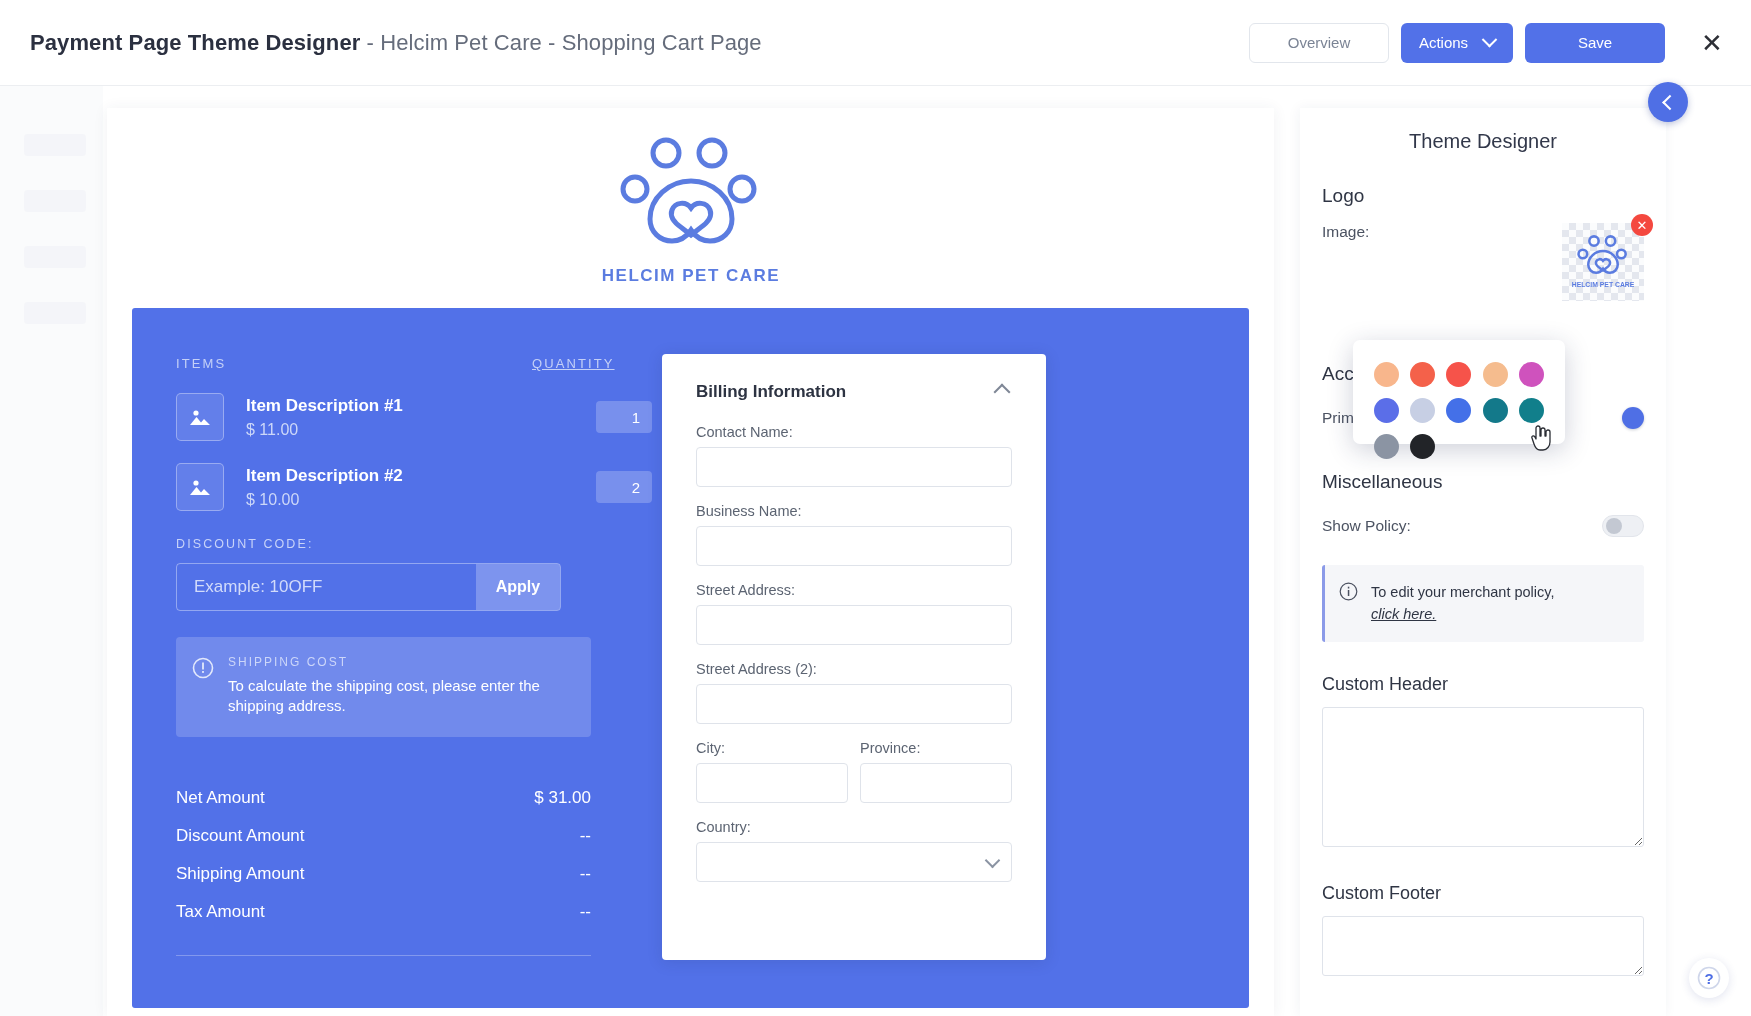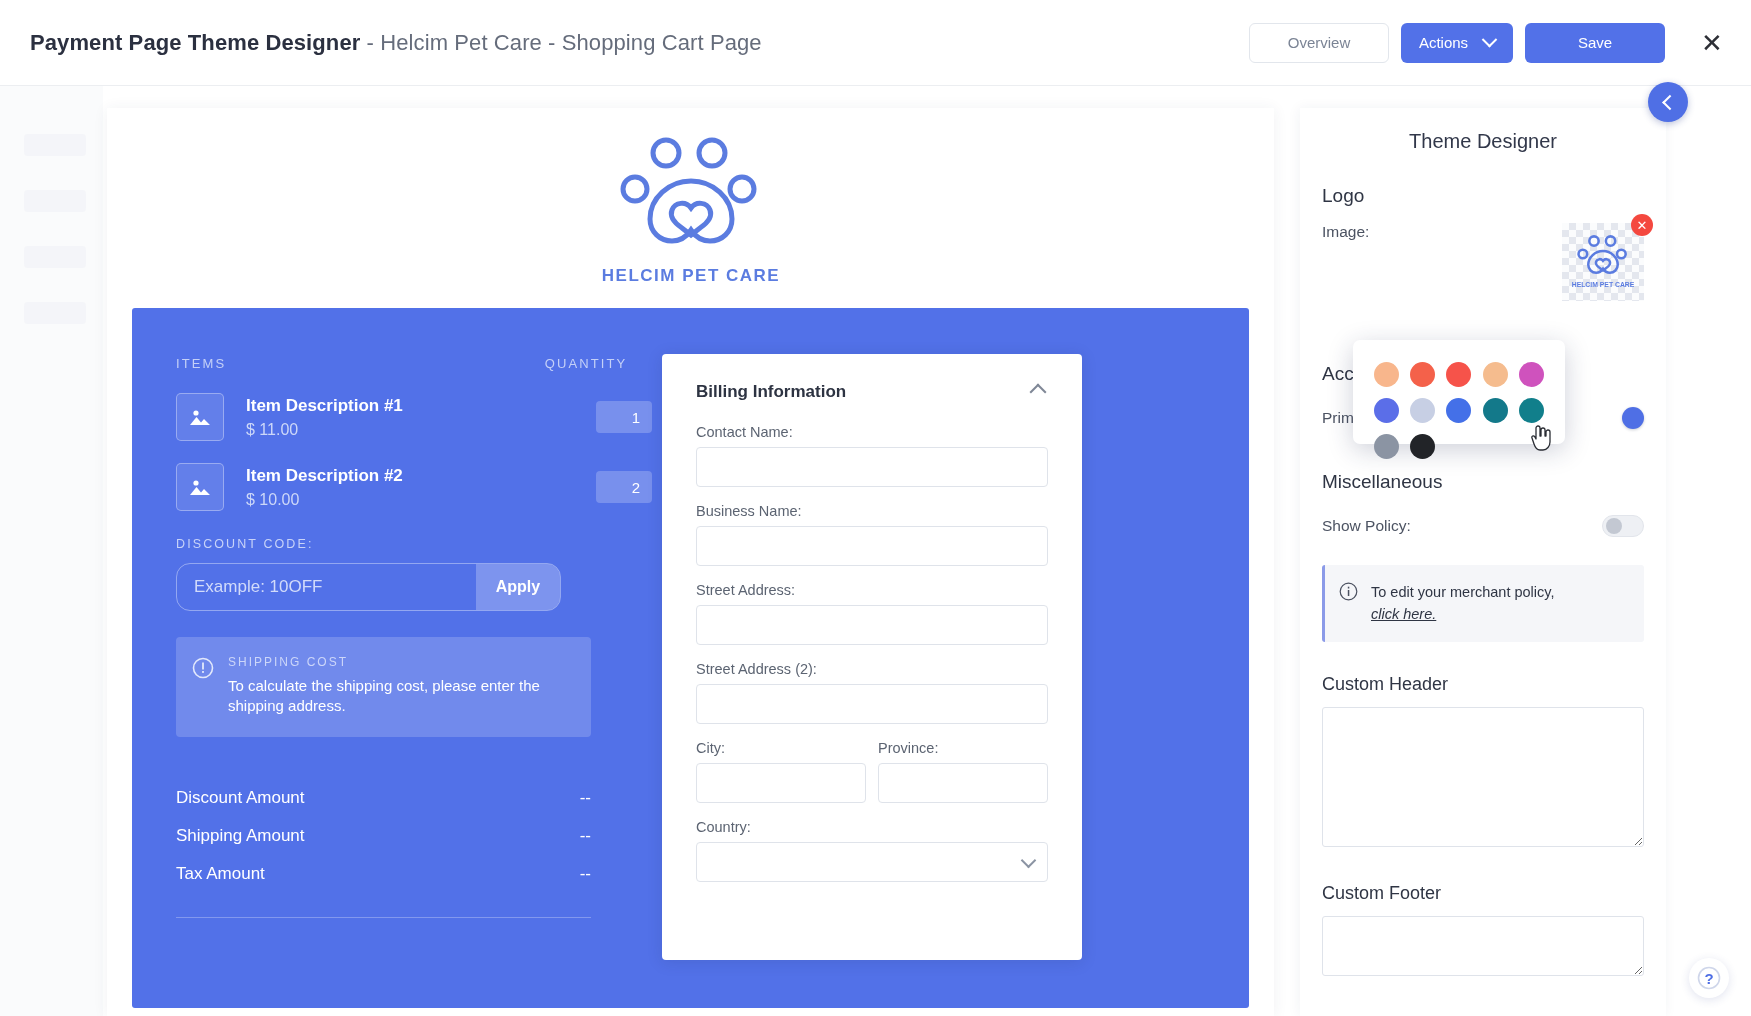--- a/index.html
+++ b/index.html
@@ -85,21 +85,21 @@
     position: relative; background: #5271e8; border-radius: 3px;
     min-height: 700px; padding: 48px 0 8px 0;
   }
 
   .cart-left { width: 520px; padding-left: 44px; }
   .cart-head {
     display: flex; align-items: center; font-size: 13px;
     letter-spacing: 2.1px; color: #c4d0f7; margin-bottom: 22px;
   }
   .cart-head .h-items { flex: 1; }
-  .cart-head .h-qty { width: 120px; text-align: center; padding-right: 12px;}
+  .cart-head .h-qty { width: 120px; text-align: left; padding-right: 12px; text-decoration: underline;}
 
   .item-row { display: flex; align-items: center; margin-bottom: 22px; }
   .item-thumb {
     width: 48px; height: 48px; border-radius: 5px;
     border: 1px solid rgba(255,255,255,.35);
     background: rgba(255,255,255,.10);
     display: flex; align-items: center; justify-content: center;
   }
   .item-info { flex: 1; margin-left: 22px; }
   .item-name { color: #ffffff; font-size: 17px; font-weight: bold; }
@@ -110,21 +110,21 @@
     display: flex; align-items: center; justify-content: flex-end;
     padding-right: 12px;
   }
 
   .discount-label {
     font-size: 12.5px; letter-spacing: 2.1px; color: #c8d3f8;
     margin: 26px 0 12px;
   }
   .discount-box {
     width: 385px; height: 48px; border: 1px solid rgba(255,255,255,.38);
-    border-radius: 14px; display: flex; align-items: center; overflow: hidden;
+    border-radius: 4px; display: flex; align-items: center; overflow: hidden;
   }
   .discount-input {
     flex: 1; background: transparent; border: none; outline: none;
     color: #fff; font-size: 17px; padding-left: 17px;
     font-family: "Liberation Sans", sans-serif;
   }
   .discount-input::placeholder { color: #d2dbfa; }
   .apply-btn {
     width: 84px; height: 100%; background: rgba(255,255,255,.25);
     color: #fff; font-size: 16px; font-weight: bold; border: none;
@@ -146,21 +146,21 @@
   .total-row {
     display: flex; justify-content: space-between; align-items: center;
     color: #fff; font-size: 17px; padding: 9px 0;
   }
   .total-rule {
     width: 415px; height: 1px; background: rgba(255,255,255,.28); margin-top: 24px;
   }
 
   
   .billing {
-    position: absolute; left: 530px; top: 46px; width: 420px;
+    position: absolute; left: 530px; top: 46px; width: 384px;
     background: #fff; border-radius: 4px;
     box-shadow: 0 2px 16px rgba(30,40,80,.14);
     padding: 28px 34px 30px 34px;
   }
   .billing-head {
     display: flex; align-items: center; justify-content: space-between;
     padding-bottom: 22px;
   }
   .billing-title { font-size: 17px; font-weight: bold; color: #2d3342; }
   .chev-up {
@@ -381,20 +381,24 @@
                 <rect x="10.1" y="14" width="1.8" height="1.9" fill="#e3e9fb"></rect>
               </svg>
             </div>
             <div class="ship-txts">
               <div class="ship-title">SHIPPING COST</div>
               <div class="ship-body">To calculate the shipping cost, please enter the shipping address.</div>
             </div>
           </div>
 
           <div class="totals">
+            <div class="total-row">
+              <span>Net Amount</span>
+              <span>$ 31.00</span>
+            </div>
             <div class="total-row">
               <span>Discount Amount</span>
               <span>--</span>
             </div>
             <div class="total-row">
               <span>Shipping Amount</span>
               <span>--</span>
             </div>
             <div class="total-row">
               <span>Tax Amount</span>

